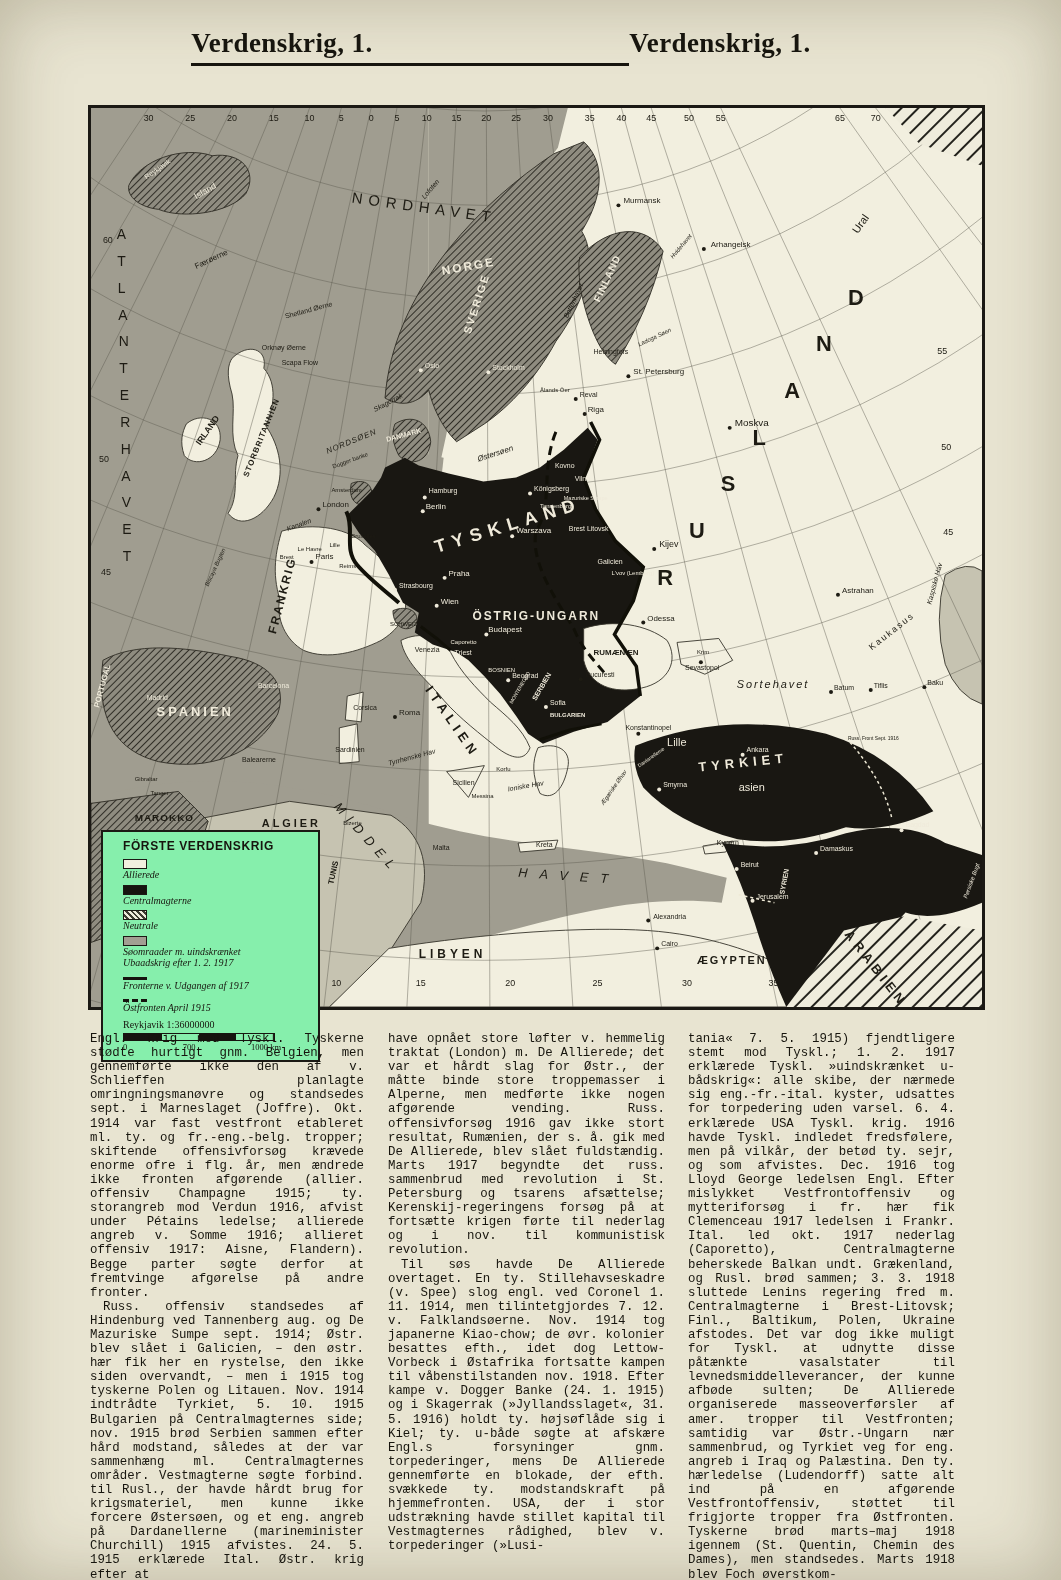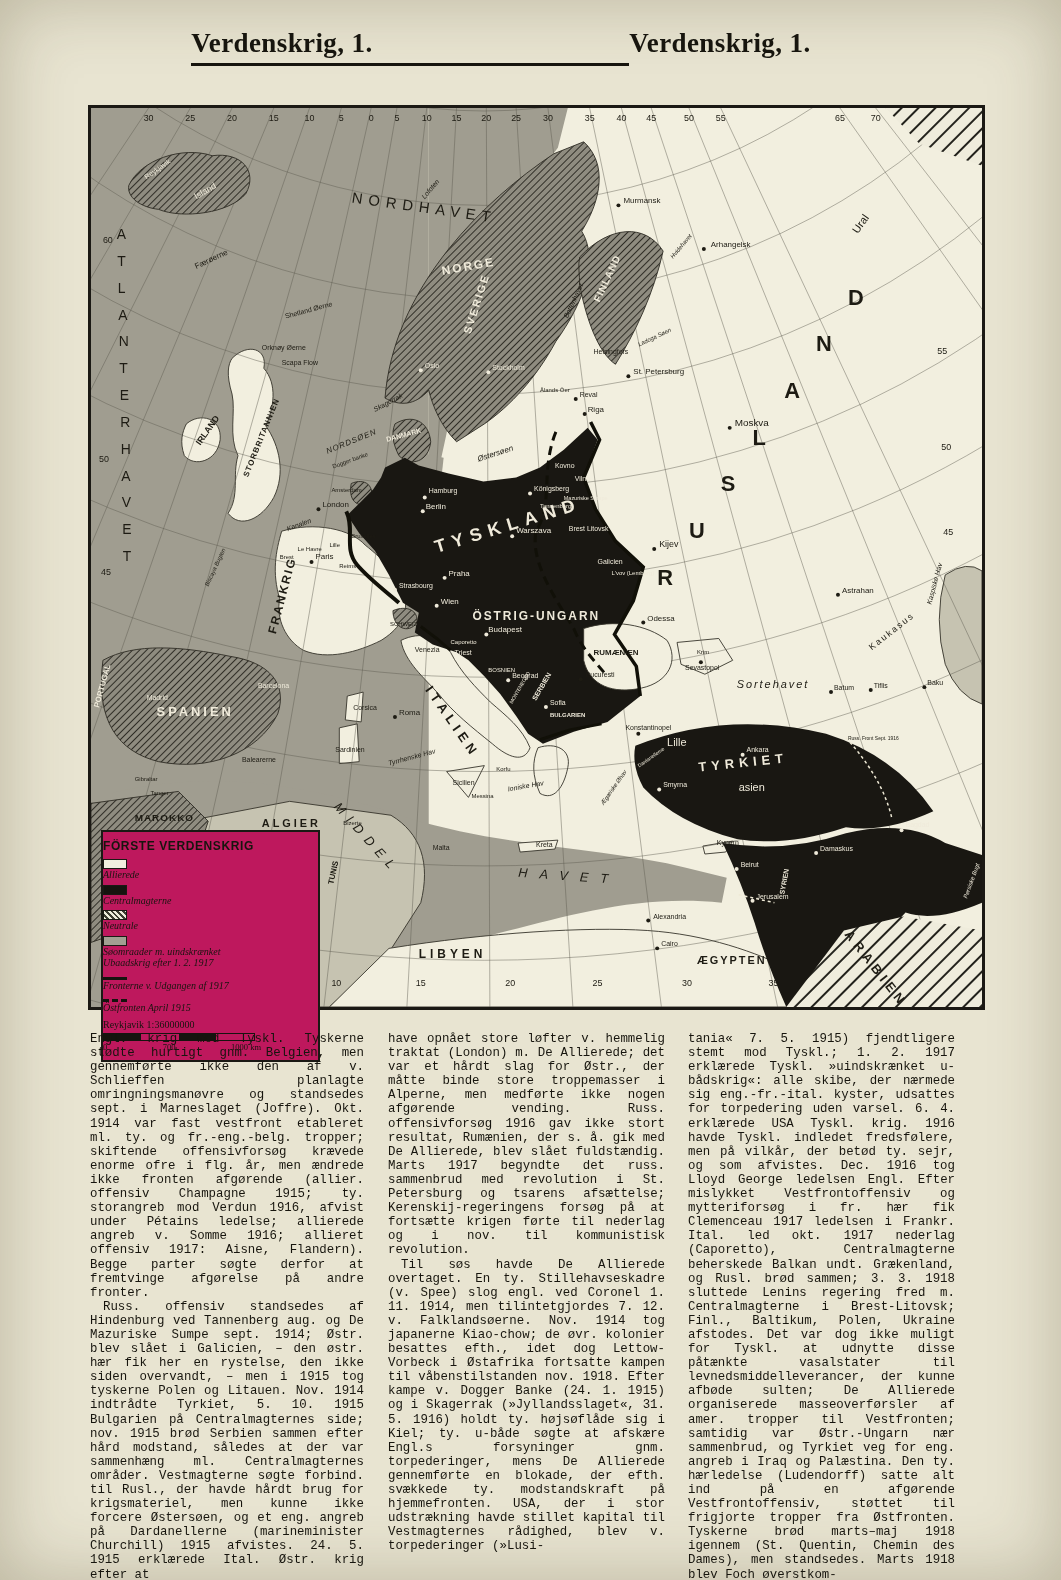--- a/index.html
+++ b/index.html
@@ -13,21 +13,21 @@
   #map-svg{position:absolute;left:0;top:0;width:891px;height:899px;}
   #map-svg text{font-family:"Liberation Sans",sans-serif;}
   #graticule line,#graticule circle{stroke:#5e5c50;stroke-width:.7;fill:none;opacity:.65;}
   .sea{fill:#a09d90;}
   .land{fill:#f2efdf;stroke:#35332a;stroke-width:.9;}
   .land2{fill:#c6c3b1;stroke:#35332a;stroke-width:.9;}
   .neutral{fill:url(#hatch);stroke:#2e2c24;stroke-width:.9;}
   .central{fill:#191712;}
   .wide{fill:url(#hatchWide);}
   .front{stroke:#111008;fill:none;}
-  .legend{position:absolute;left:10px;top:722px;width:219px;background:#be185d;border:2px solid #1b1914;padding:7px 0 8px;box-sizing:border-box;}
+  .legend{position:absolute;left:10px;top:722px;width:219px;background:#86efac;border:2px solid #1b1914;padding:7px 20px 8px;box-sizing:border-box;}
   .legend-title{font-family:"Liberation Sans",sans-serif;font-weight:bold;font-size:12px;letter-spacing:.6px;margin-bottom:5px;}
   .legend-row{display:flex;align-items:flex-start;margin:3px 0;flex-direction:column;}
   .sw{width:24px;height:10px;margin-right:7px;flex:none;border:1px solid #1b1914;box-sizing:border-box;margin-top:1px;}
   .sw-allied{background:#f2efdf;}
   .sw-central{background:#16140f;}
   .sw-neutral{background:repeating-linear-gradient(45deg,#efecdc 0 2px,#3f3d33 2px 4px);}
   .sw-sea{background:#a29f92;}
   .sw-front1917{border:none;border-top:3px solid #16140f;height:0;margin-top:5px;}
   .sw-front1915{border:none;border-top:3px dashed #16140f;height:0;margin-top:5px;}
   .legend-label{font-style:italic;font-size:10px;line-height:11.5px;white-space:pre-line;}

